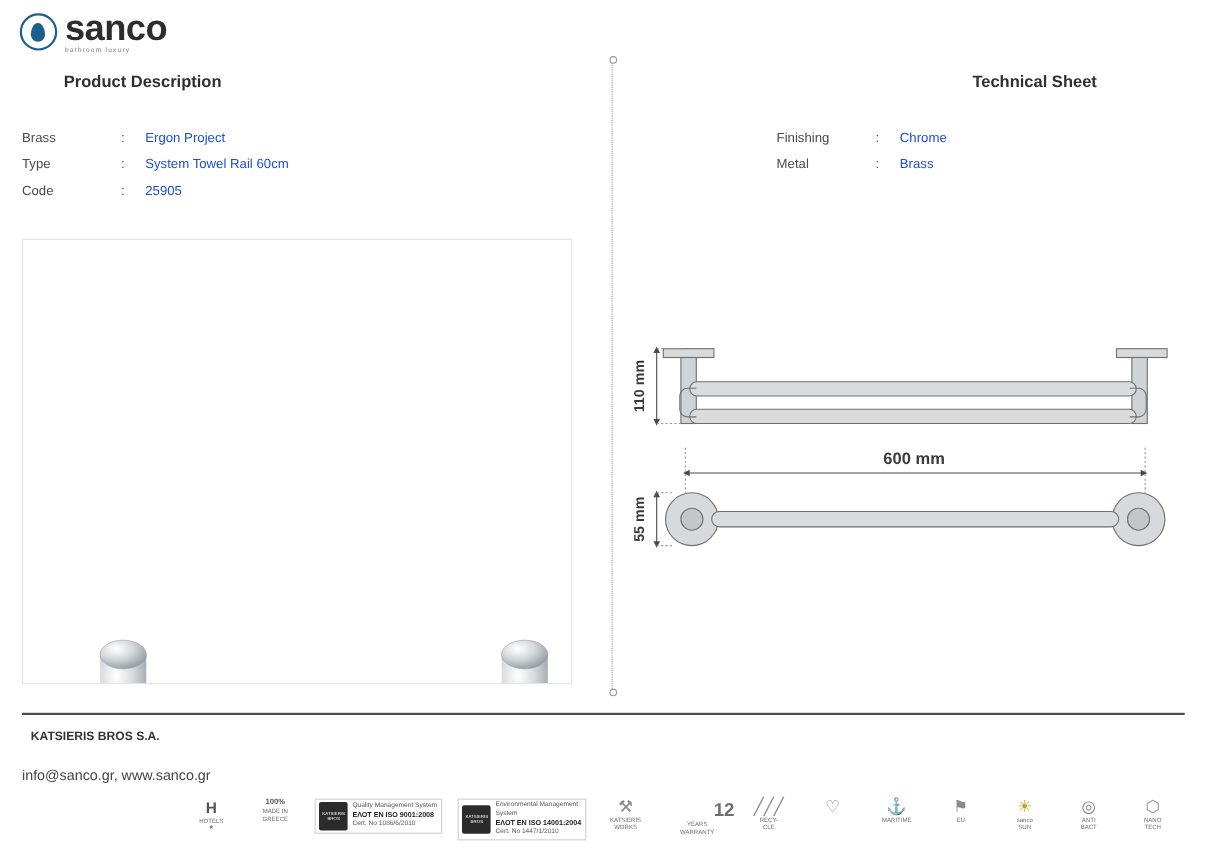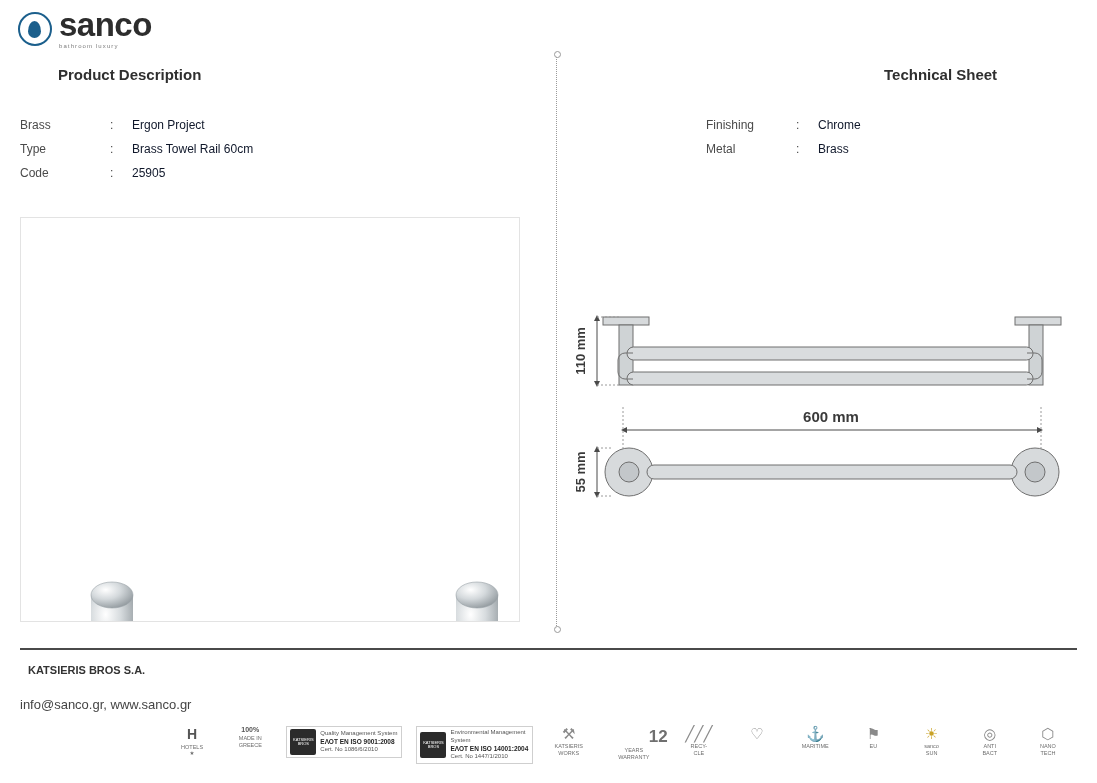--- a/index.html
+++ b/index.html
@@ -83,21 +83,21 @@
   }
   .spec-table.left { left: 20px; top: 118px; }
   .spec-table.right { left: 706px; top: 118px; }
   .spec-row {
     display: flex;
     align-items: baseline;
     height: 24px;
   }
   .spec-key { width: 90px; color: #4a4a4a; }
   .spec-colon { width: 22px; color: #4a4a4a; }
-  .spec-val { color: #0f172a; }
+  .spec-val { color: #1d4ed8; }
 
   
   .divider {
     position: absolute;
     left: 556px;
     top: 54px;
     width: 1px;
     height: 576px;
     border-left: 1px dotted #9a9a9a;
   }
@@ -247,21 +247,21 @@
 
   <div class="spec-table left">
     <div class="spec-row">
       <span class="spec-key">Brass</span>
       <span class="spec-colon">:</span>
       <span class="spec-val">Ergon Project</span>
     </div>
     <div class="spec-row">
       <span class="spec-key">Type</span>
       <span class="spec-colon">:</span>
-      <span class="spec-val">Brass Towel Rail 60cm</span>
+      <span class="spec-val">System Towel Rail 60cm</span>
     </div>
     <div class="spec-row">
       <span class="spec-key">Code</span>
       <span class="spec-colon">:</span>
       <span class="spec-val">25905</span>
     </div>
   </div>
 
   <div class="spec-table right">
     <div class="spec-row">

